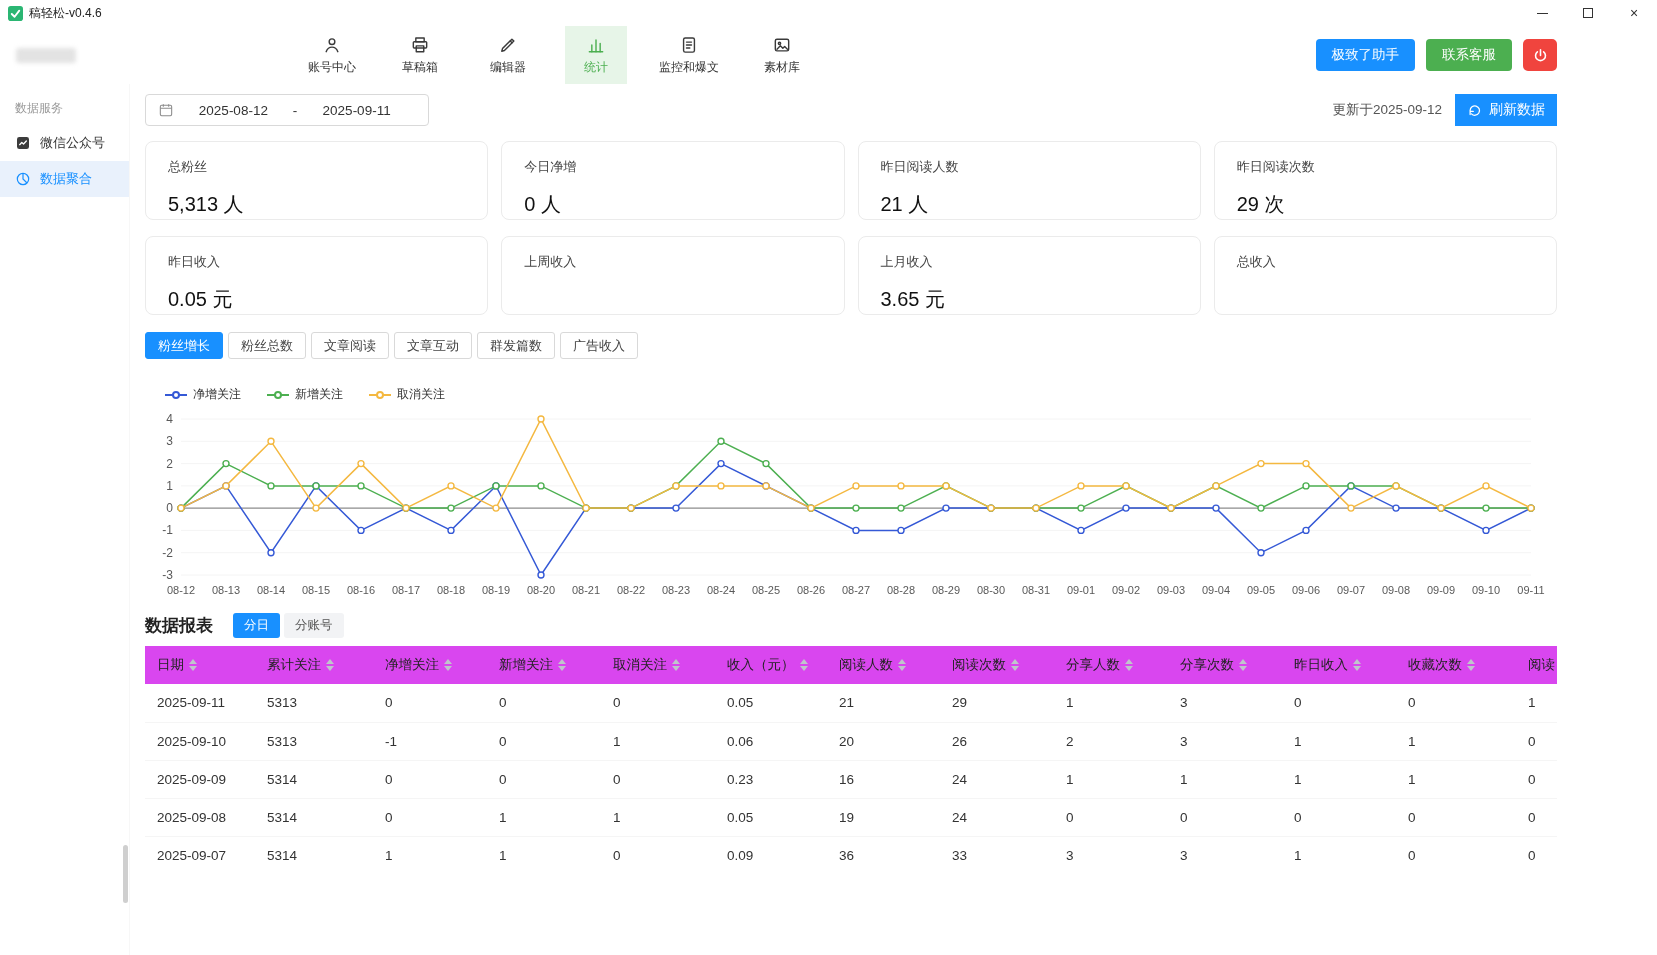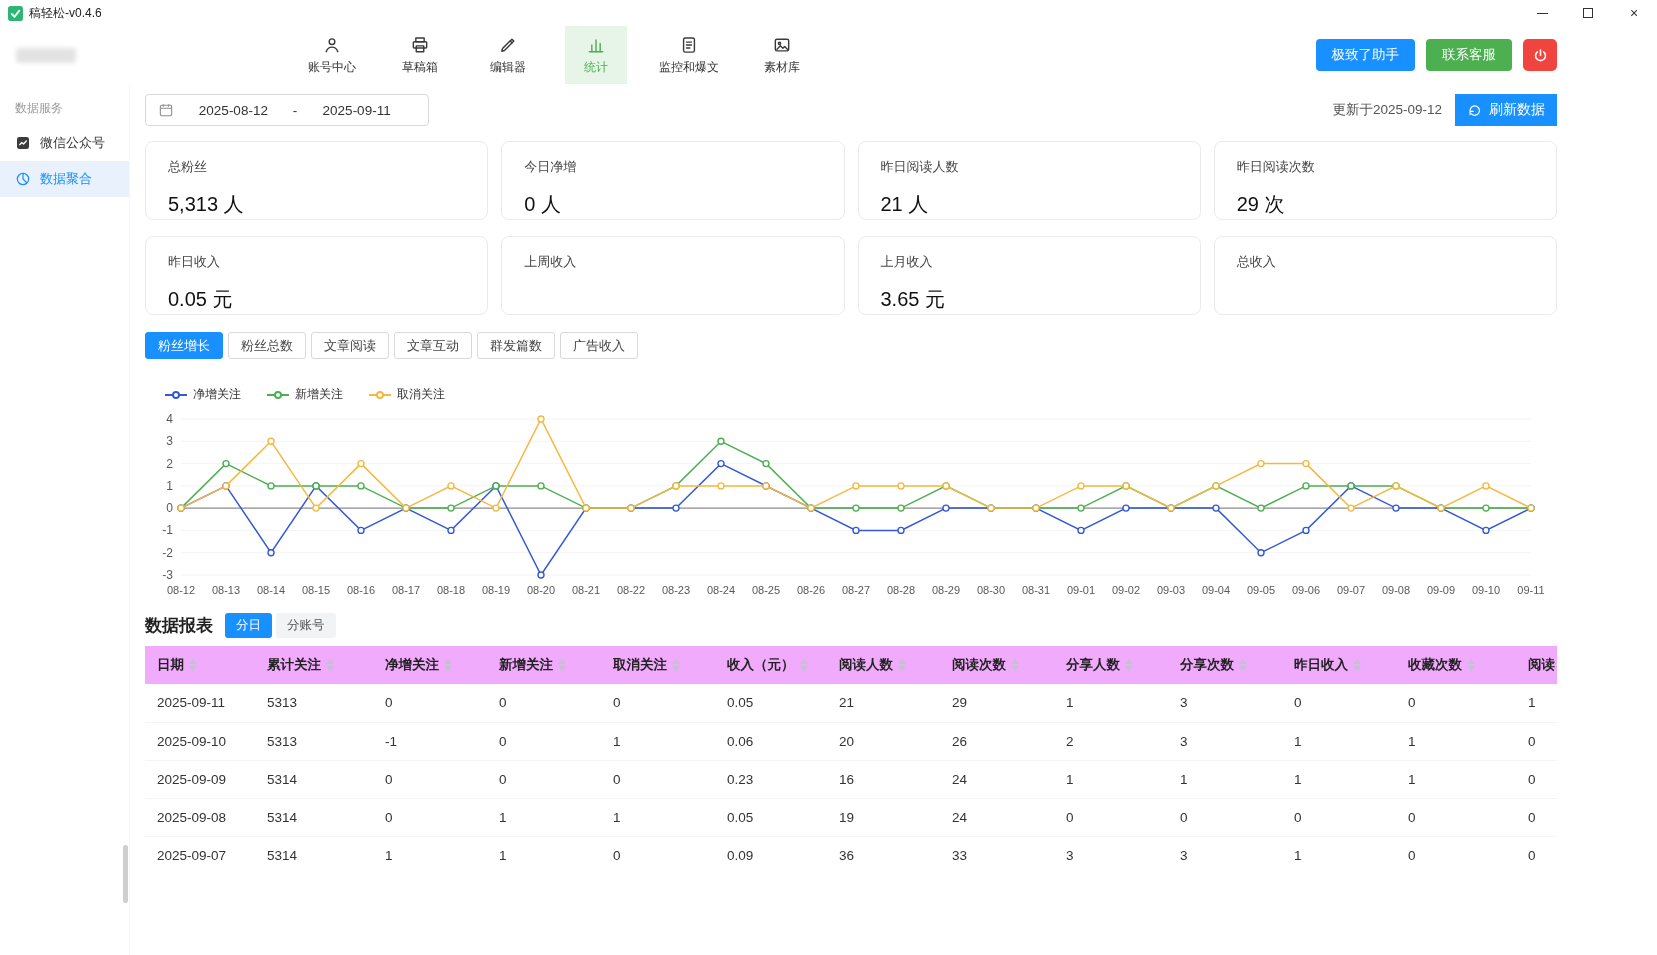--- a/index.html
+++ b/index.html
@@ -66,30 +66,30 @@
 
   
   .legend { display:flex; gap:26px; margin:27px 0 0 20px; align-items:center; }
   .legend-item { display:flex; align-items:center; gap:6px; font-size:12px; color:#333; cursor:pointer; }
   .legend-marker { width:22px; height:8px; position:relative; }
   .legend-marker .ln { position:absolute; top:3px; left:0; width:100%; height:2px; background:currentColor; }
   .legend-marker .dot { position:absolute; left:7px; top:0; width:8px; height:8px; border:2px solid currentColor; border-radius:50%; background:#fff; }
   .chart-svg { display:block; margin-top:6px; }
 
   
-  .report-head { display:flex; align-items:center; gap:12px; margin:12px 0 8px; }
+  .report-head { display:flex; align-items:center; gap:20px; margin:12px 0 8px; }
   .report-title { font-size:17px; font-weight:bold; color:#222; }
   .toggle { display:flex; gap:4px; }
   .toggle-chip { height:25px; padding:0 11px; font-size:12.5px; display:flex; align-items:center; border-radius:3px; background:#f2f3f5; color:#555; cursor:pointer; }
   .toggle-chip.active { background:#1890ff; color:#fff; }
 
   .table-wrap { width:1412px; max-height:222px; overflow:hidden; }
   table { border-collapse:collapse; table-layout:fixed; width:1591px; font-size:13.5px; }
   th,td { text-align:left; padding:0 12px; height:38px; white-space:nowrap; overflow:hidden; }
-  thead th { background:#f0abfc; color:#222; font-weight:bold; }
+  thead th { background:#d946ef; color:#222; font-weight:normal; }
   tbody td { border-bottom:1px solid #f5f5f5; color:#333; }
   .th-inner { display:flex; align-items:center; gap:5px; }
   .sort { display:inline-flex; flex-direction:column; gap:2px; }
   .caret-up { width:0; height:0; border-left:4px solid transparent; border-right:4px solid transparent; border-bottom:5px solid #c0c4cc; }
   .caret-down { width:0; height:0; border-left:4px solid transparent; border-right:4px solid transparent; border-top:5px solid #c0c4cc; }
 </style>
 </head>
 <body>
 
 <div class="titlebar">

